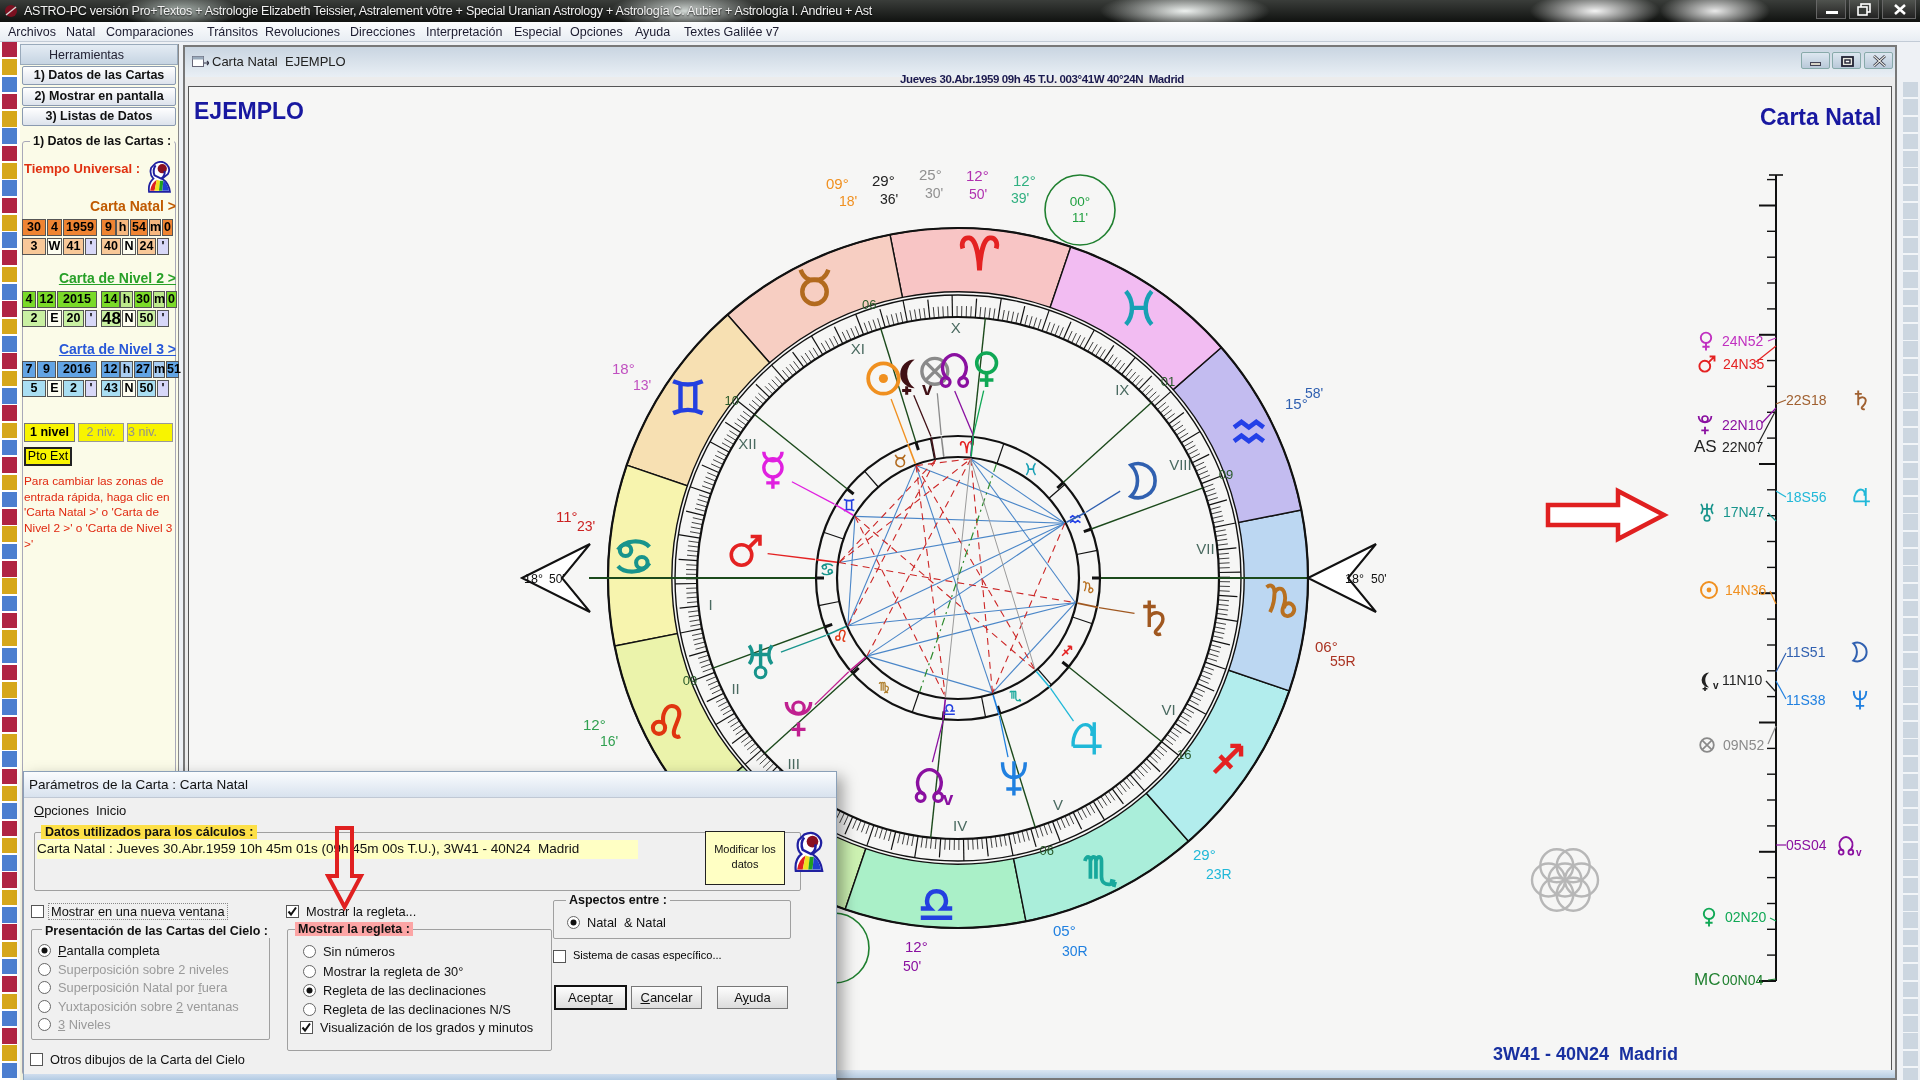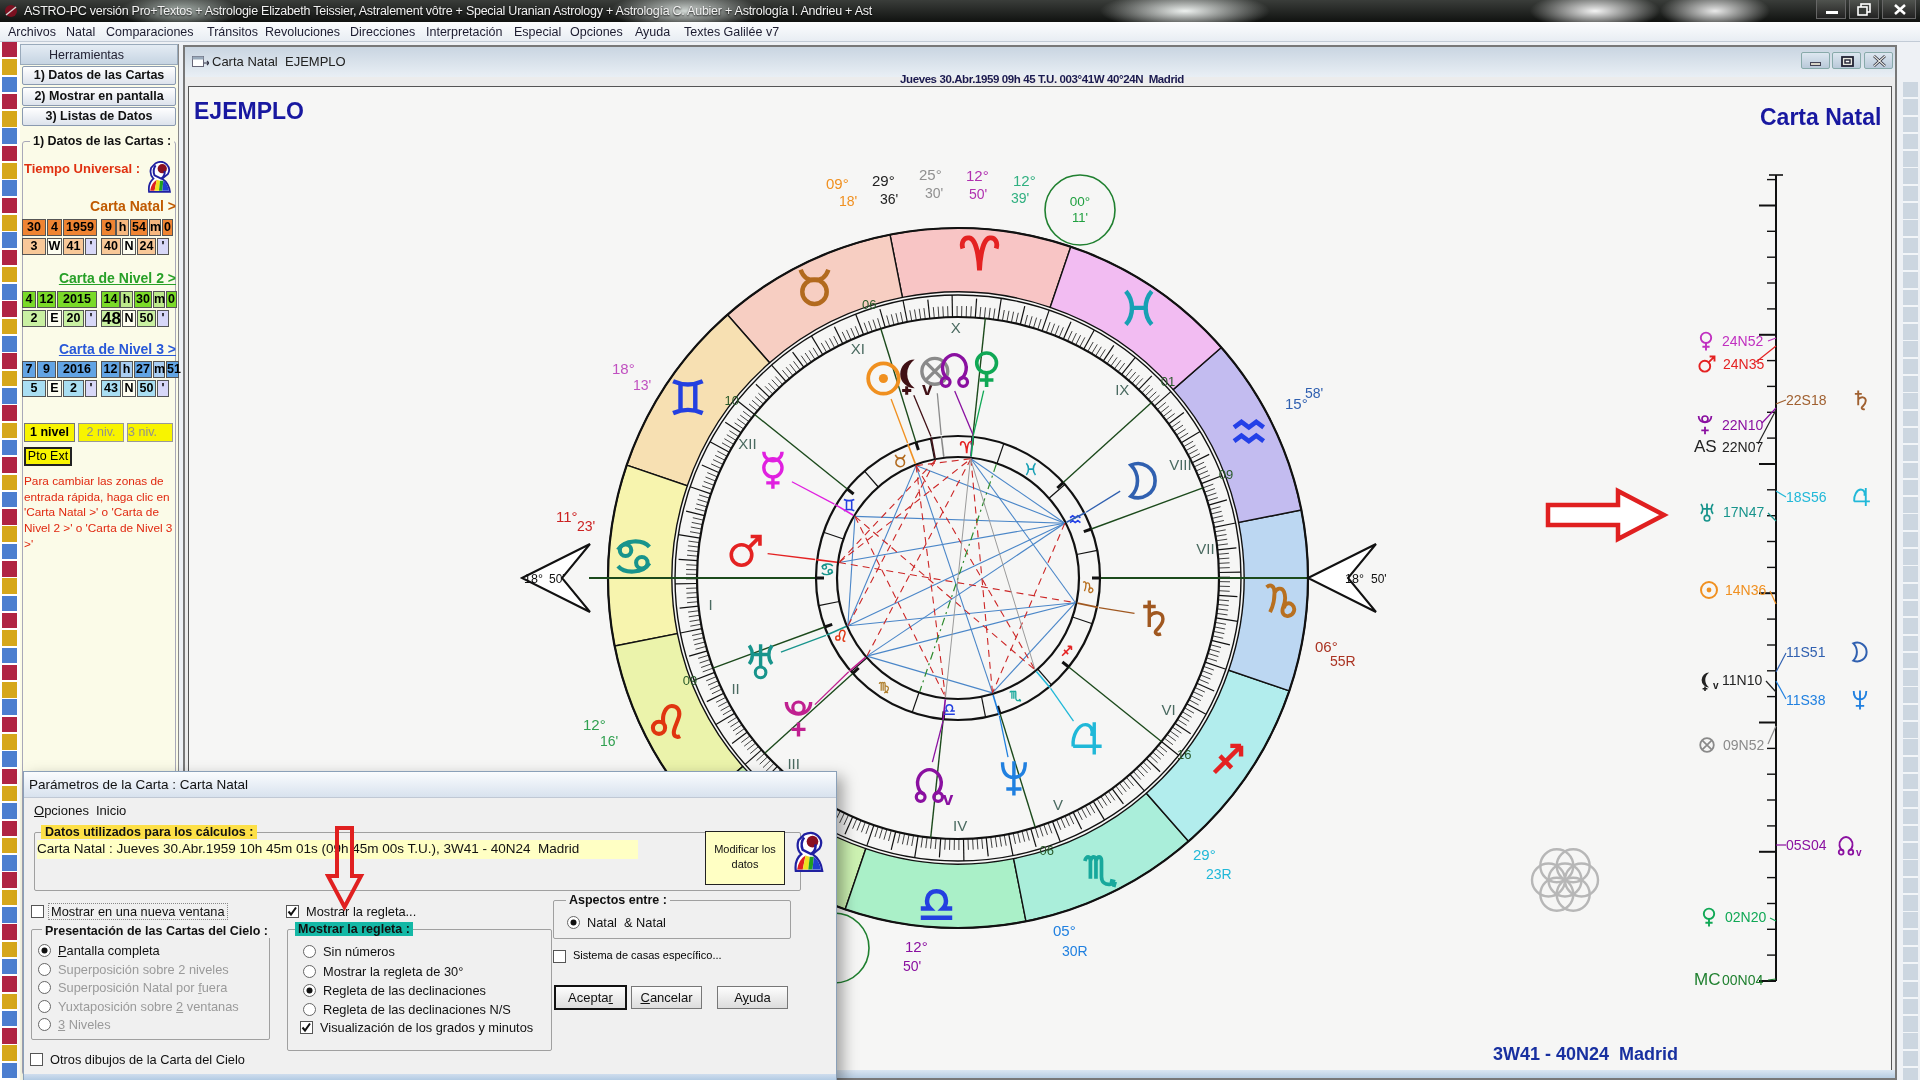--- a/index.html
+++ b/index.html
@@ -1060,21 +1060,21 @@
       <div class="abs" style="left:34px;top:226.5px;font-size:12.8px;color:#9a9a9a">Yuxtaposición sobre <span style="text-decoration:underline">2</span> ventanas</div>
 <svg class="abs" style="left:14px;top:246px" width="13" height="13">
         <circle cx="6.5" cy="6.5" r="6" fill="#fff" stroke="#666"></circle>
       </svg>
       <div class="abs" style="left:34px;top:245px;font-size:12.8px;color:#9a9a9a"><span style="text-decoration:underline">3</span> Niveles</div>
 <svg class="abs" style="left:6px;top:281px" width="13" height="13">
         <rect x="0.5" y="0.5" width="12" height="12" fill="#fff" stroke="#555"></rect>
       </svg>
       <div class="abs" style="left:24px;top:280px;font-size:12.8px;color:#111;padding:0 2px">Otros dibujos de la Carta del Cielo</div>
 <div class="abs" style="left:263px;top:157px;width:265px;height:122px;border:1px solid #a0a0a0;border-radius:2px"></div>
-<div class="abs" style="left:271px;top:150px;background:#14b8a6;padding:0 3px;font-size:12.5px;font-weight:bold;color:#111">Mostrar la regleta :</div>
+<div class="abs" style="left:271px;top:150px;background:#fca5a5;padding:0 3px;font-size:12.5px;font-weight:bold;color:#111">Mostrar la regleta :</div>
 <svg class="abs" style="left:279px;top:173px" width="13" height="13">
         <circle cx="6.5" cy="6.5" r="6" fill="#fff" stroke="#666"></circle>
       </svg>
       <div class="abs" style="left:299px;top:172px;font-size:12.8px;color:#111">Sin números</div>
 <svg class="abs" style="left:279px;top:192.5px" width="13" height="13">
         <circle cx="6.5" cy="6.5" r="6" fill="#fff" stroke="#666"></circle>
       </svg>
       <div class="abs" style="left:299px;top:191.5px;font-size:12.8px;color:#111">Mostrar la regleta de 30°</div>
 <svg class="abs" style="left:279px;top:212px" width="13" height="13">
         <circle cx="6.5" cy="6.5" r="6" fill="#fff" stroke="#666"></circle>

